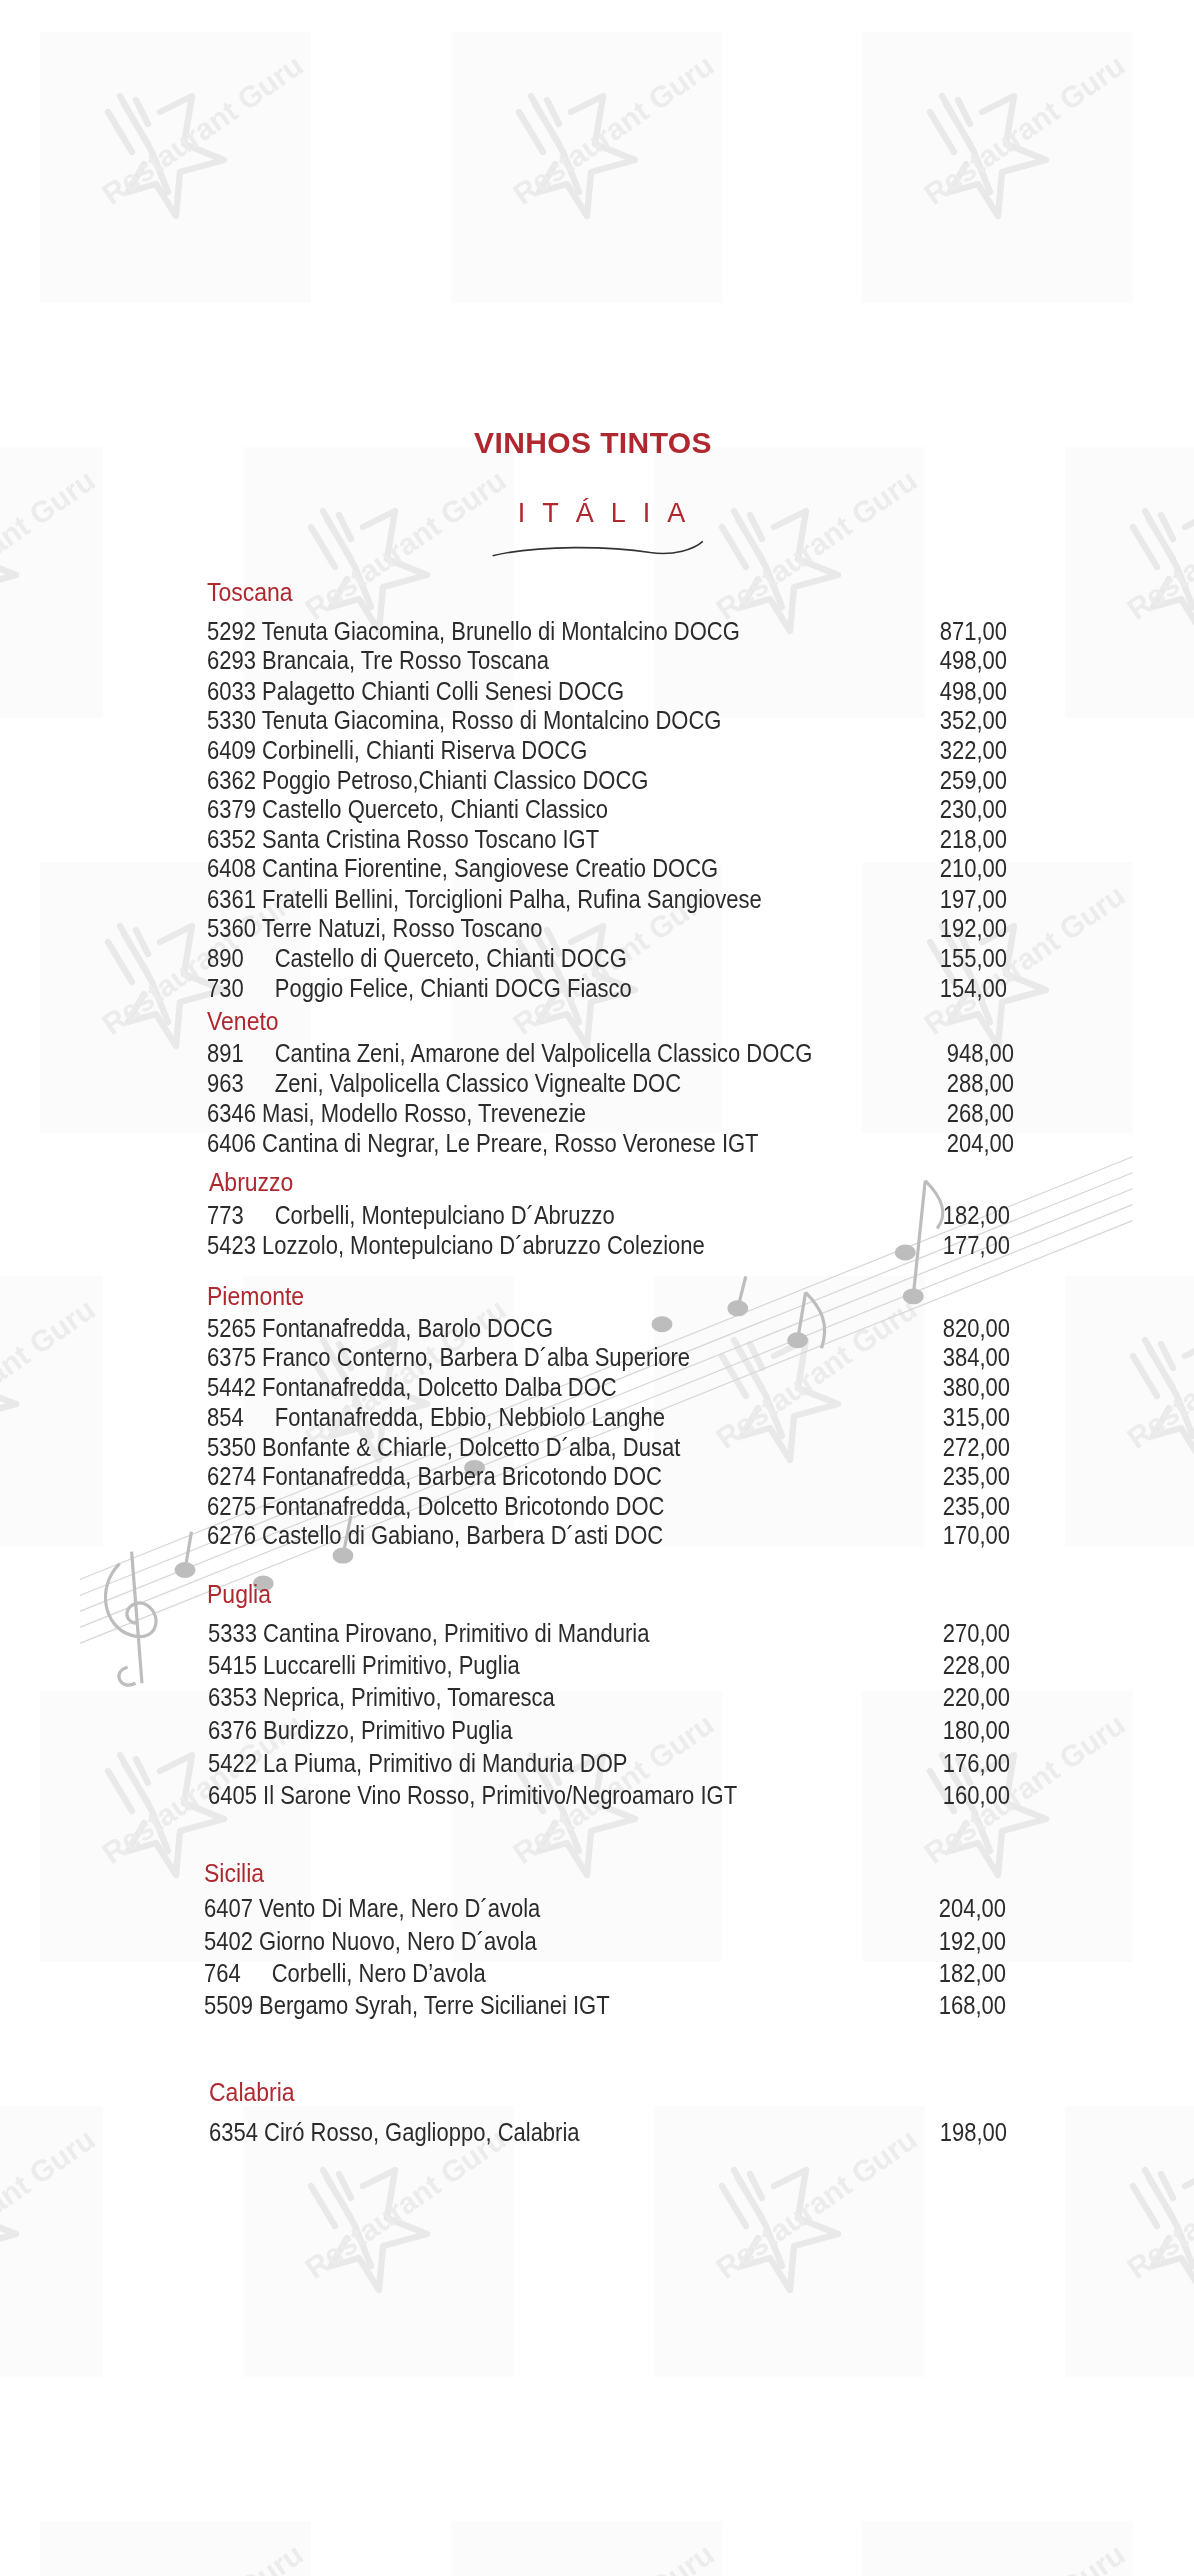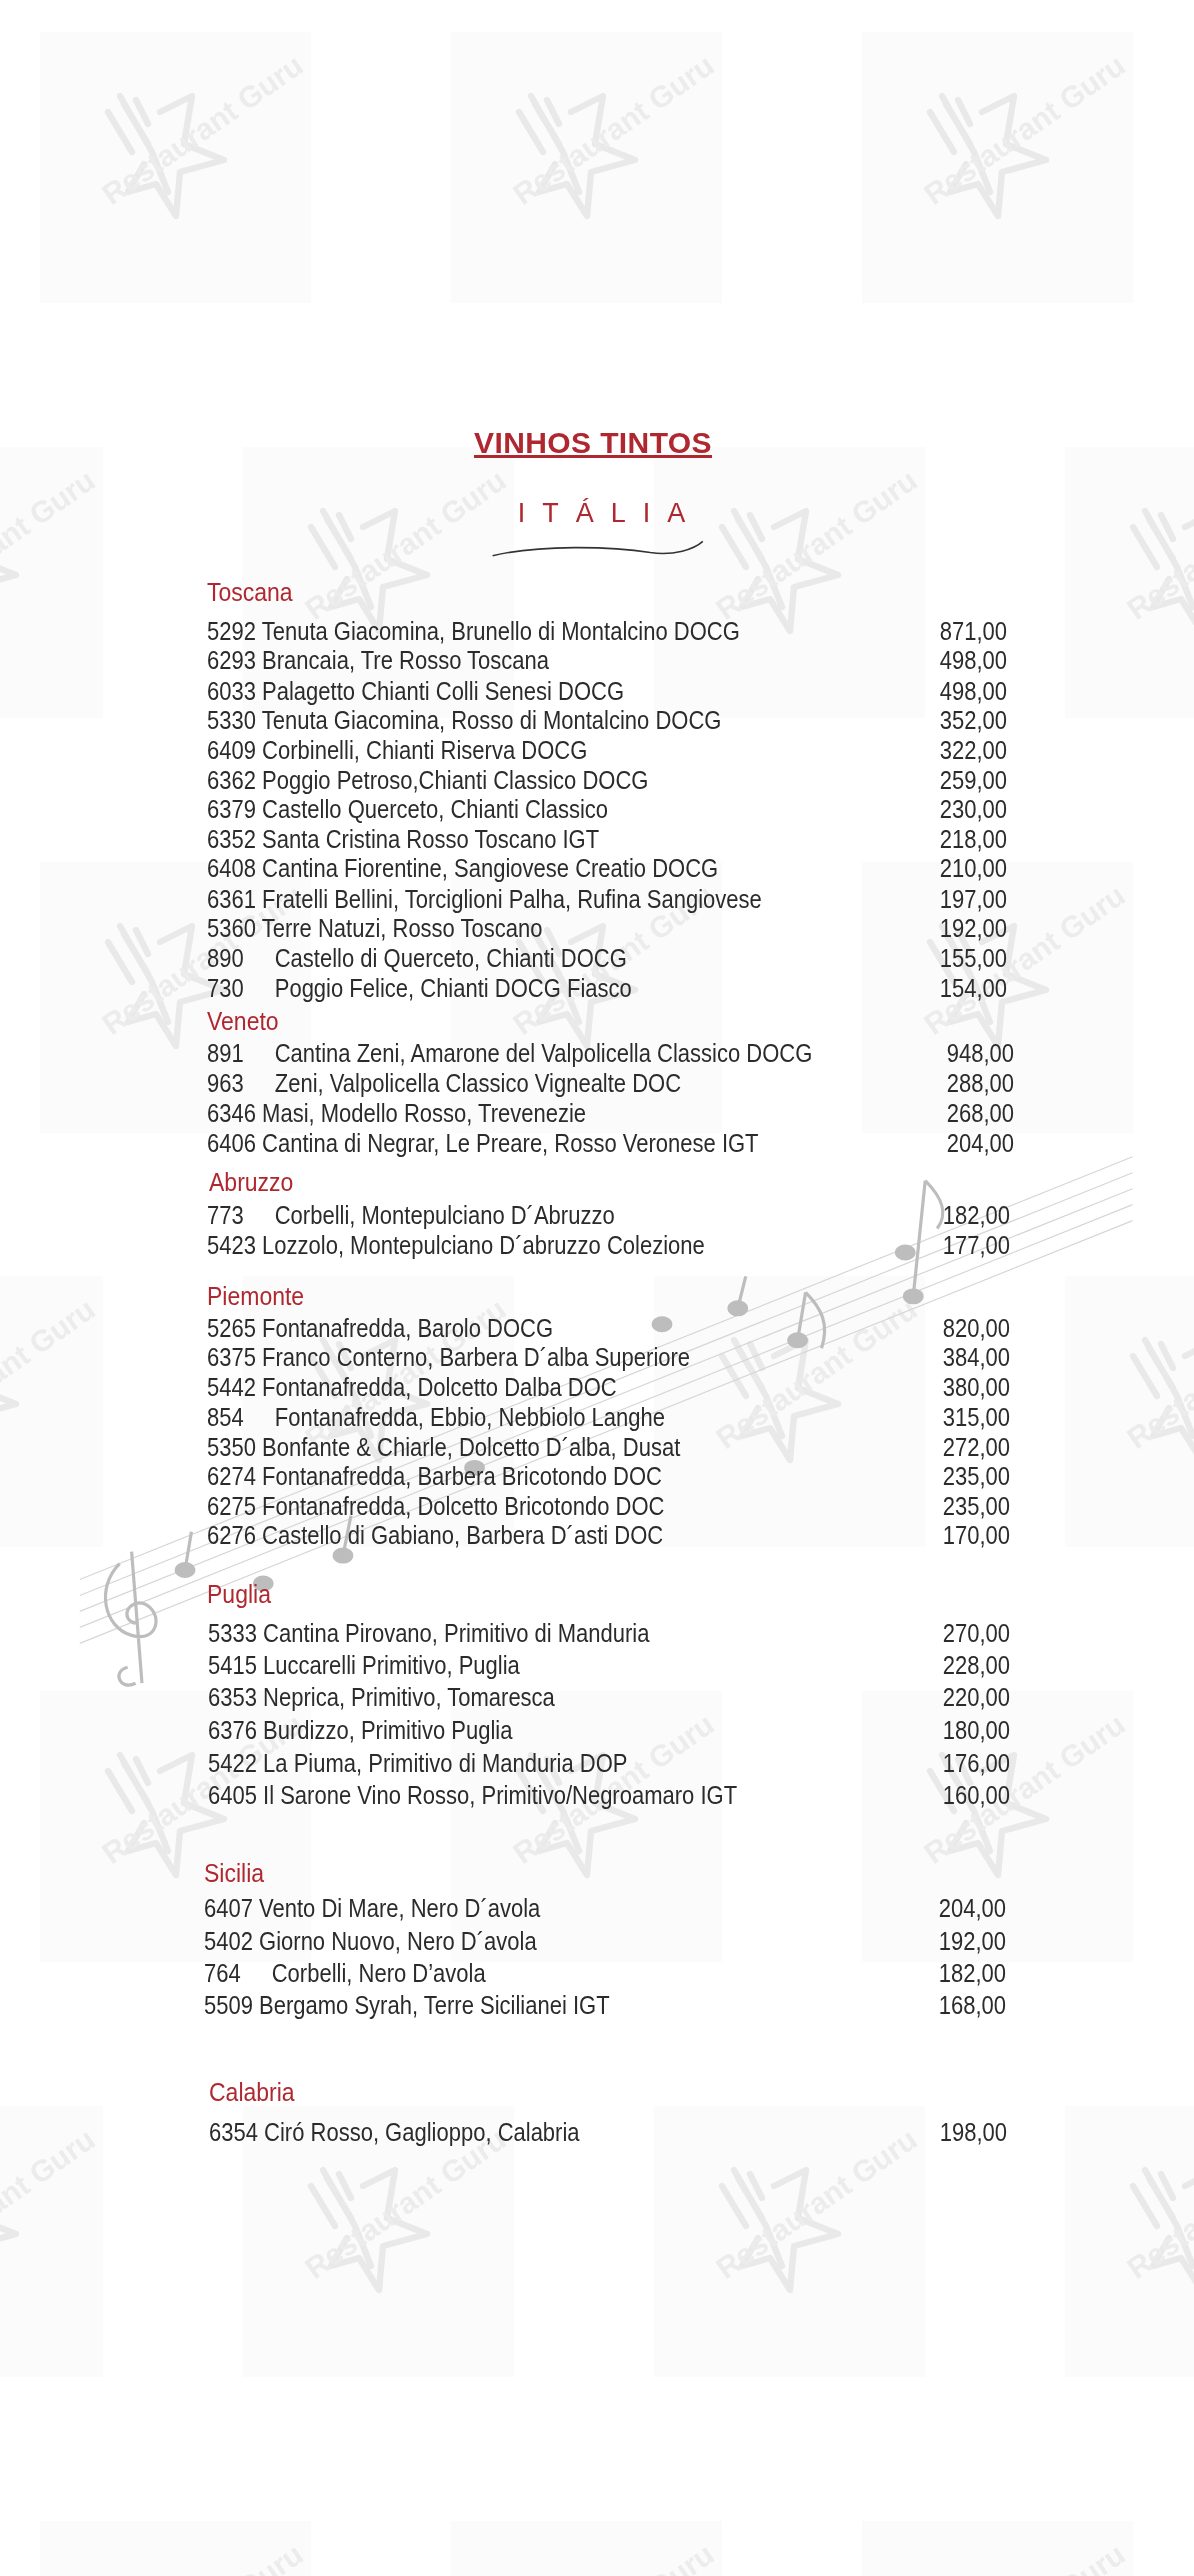--- a/index.html
+++ b/index.html
@@ -16,21 +16,21 @@
   .wm svg { position: absolute; left: 32px; top: 32px; }
   .wm .wm-text {
     position: absolute; left: 56px; top: 152px;
     font-family: "Liberation Sans", sans-serif; font-weight: bold;
     font-size: 30px; color: #ececec; transform: rotate(-35deg);
     transform-origin: left top; white-space: nowrap;
   }
 
   .title {
     position: absolute; left: 0; width: 1186px; top: 426px; text-align: center;
-    color: #b0282f; font-weight: bold; font-size: 30px; letter-spacing: 0.4px; text-decoration: underline;
+    color: #b0282f; font-weight: bold; font-size: 30px; letter-spacing: 0.4px;
   }
   .subtitle {
     position: absolute; left: 0; width: 1186px; top: 498px; text-align: center;
     color: #b0282f; font-size: 27px; letter-spacing: 17px; padding-left: 17px;
   }
   .swoosh { position: absolute; left: 491px; top: 535px; }
 
   .section { position: absolute; left: 0; width: 1194px; }
   .region {
     position: absolute; color: #b0282f; font-size: 25px;

